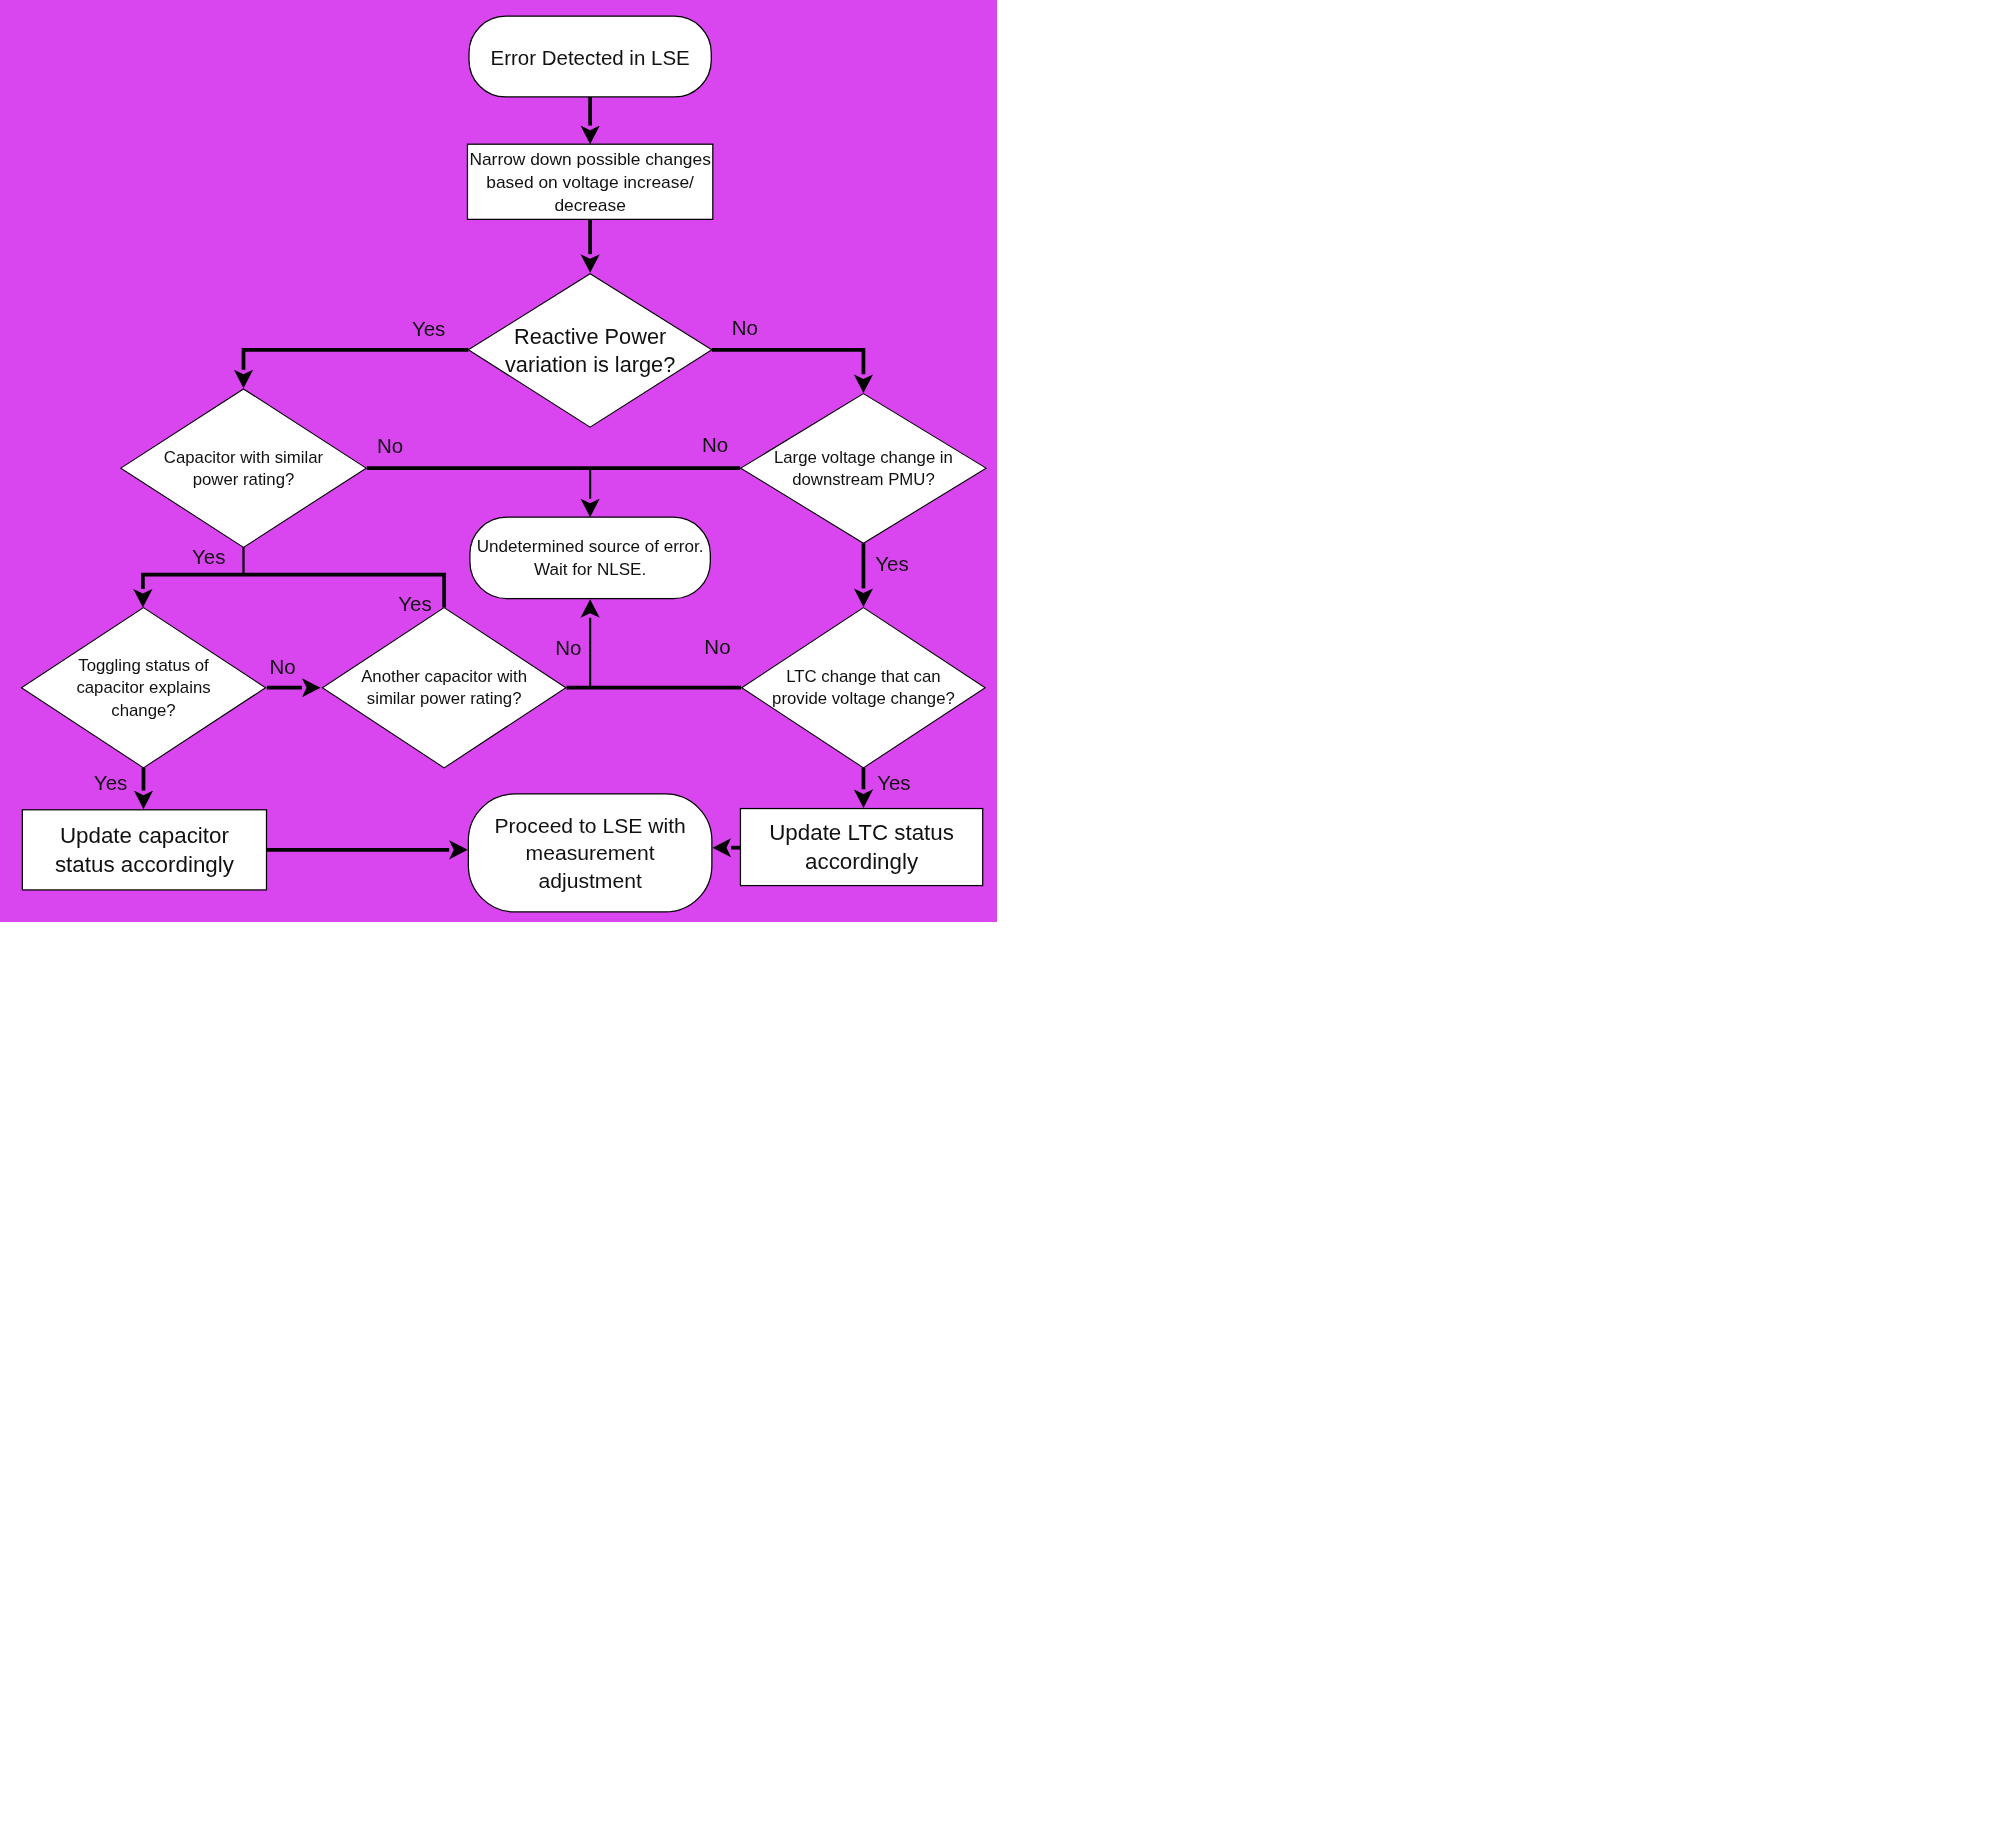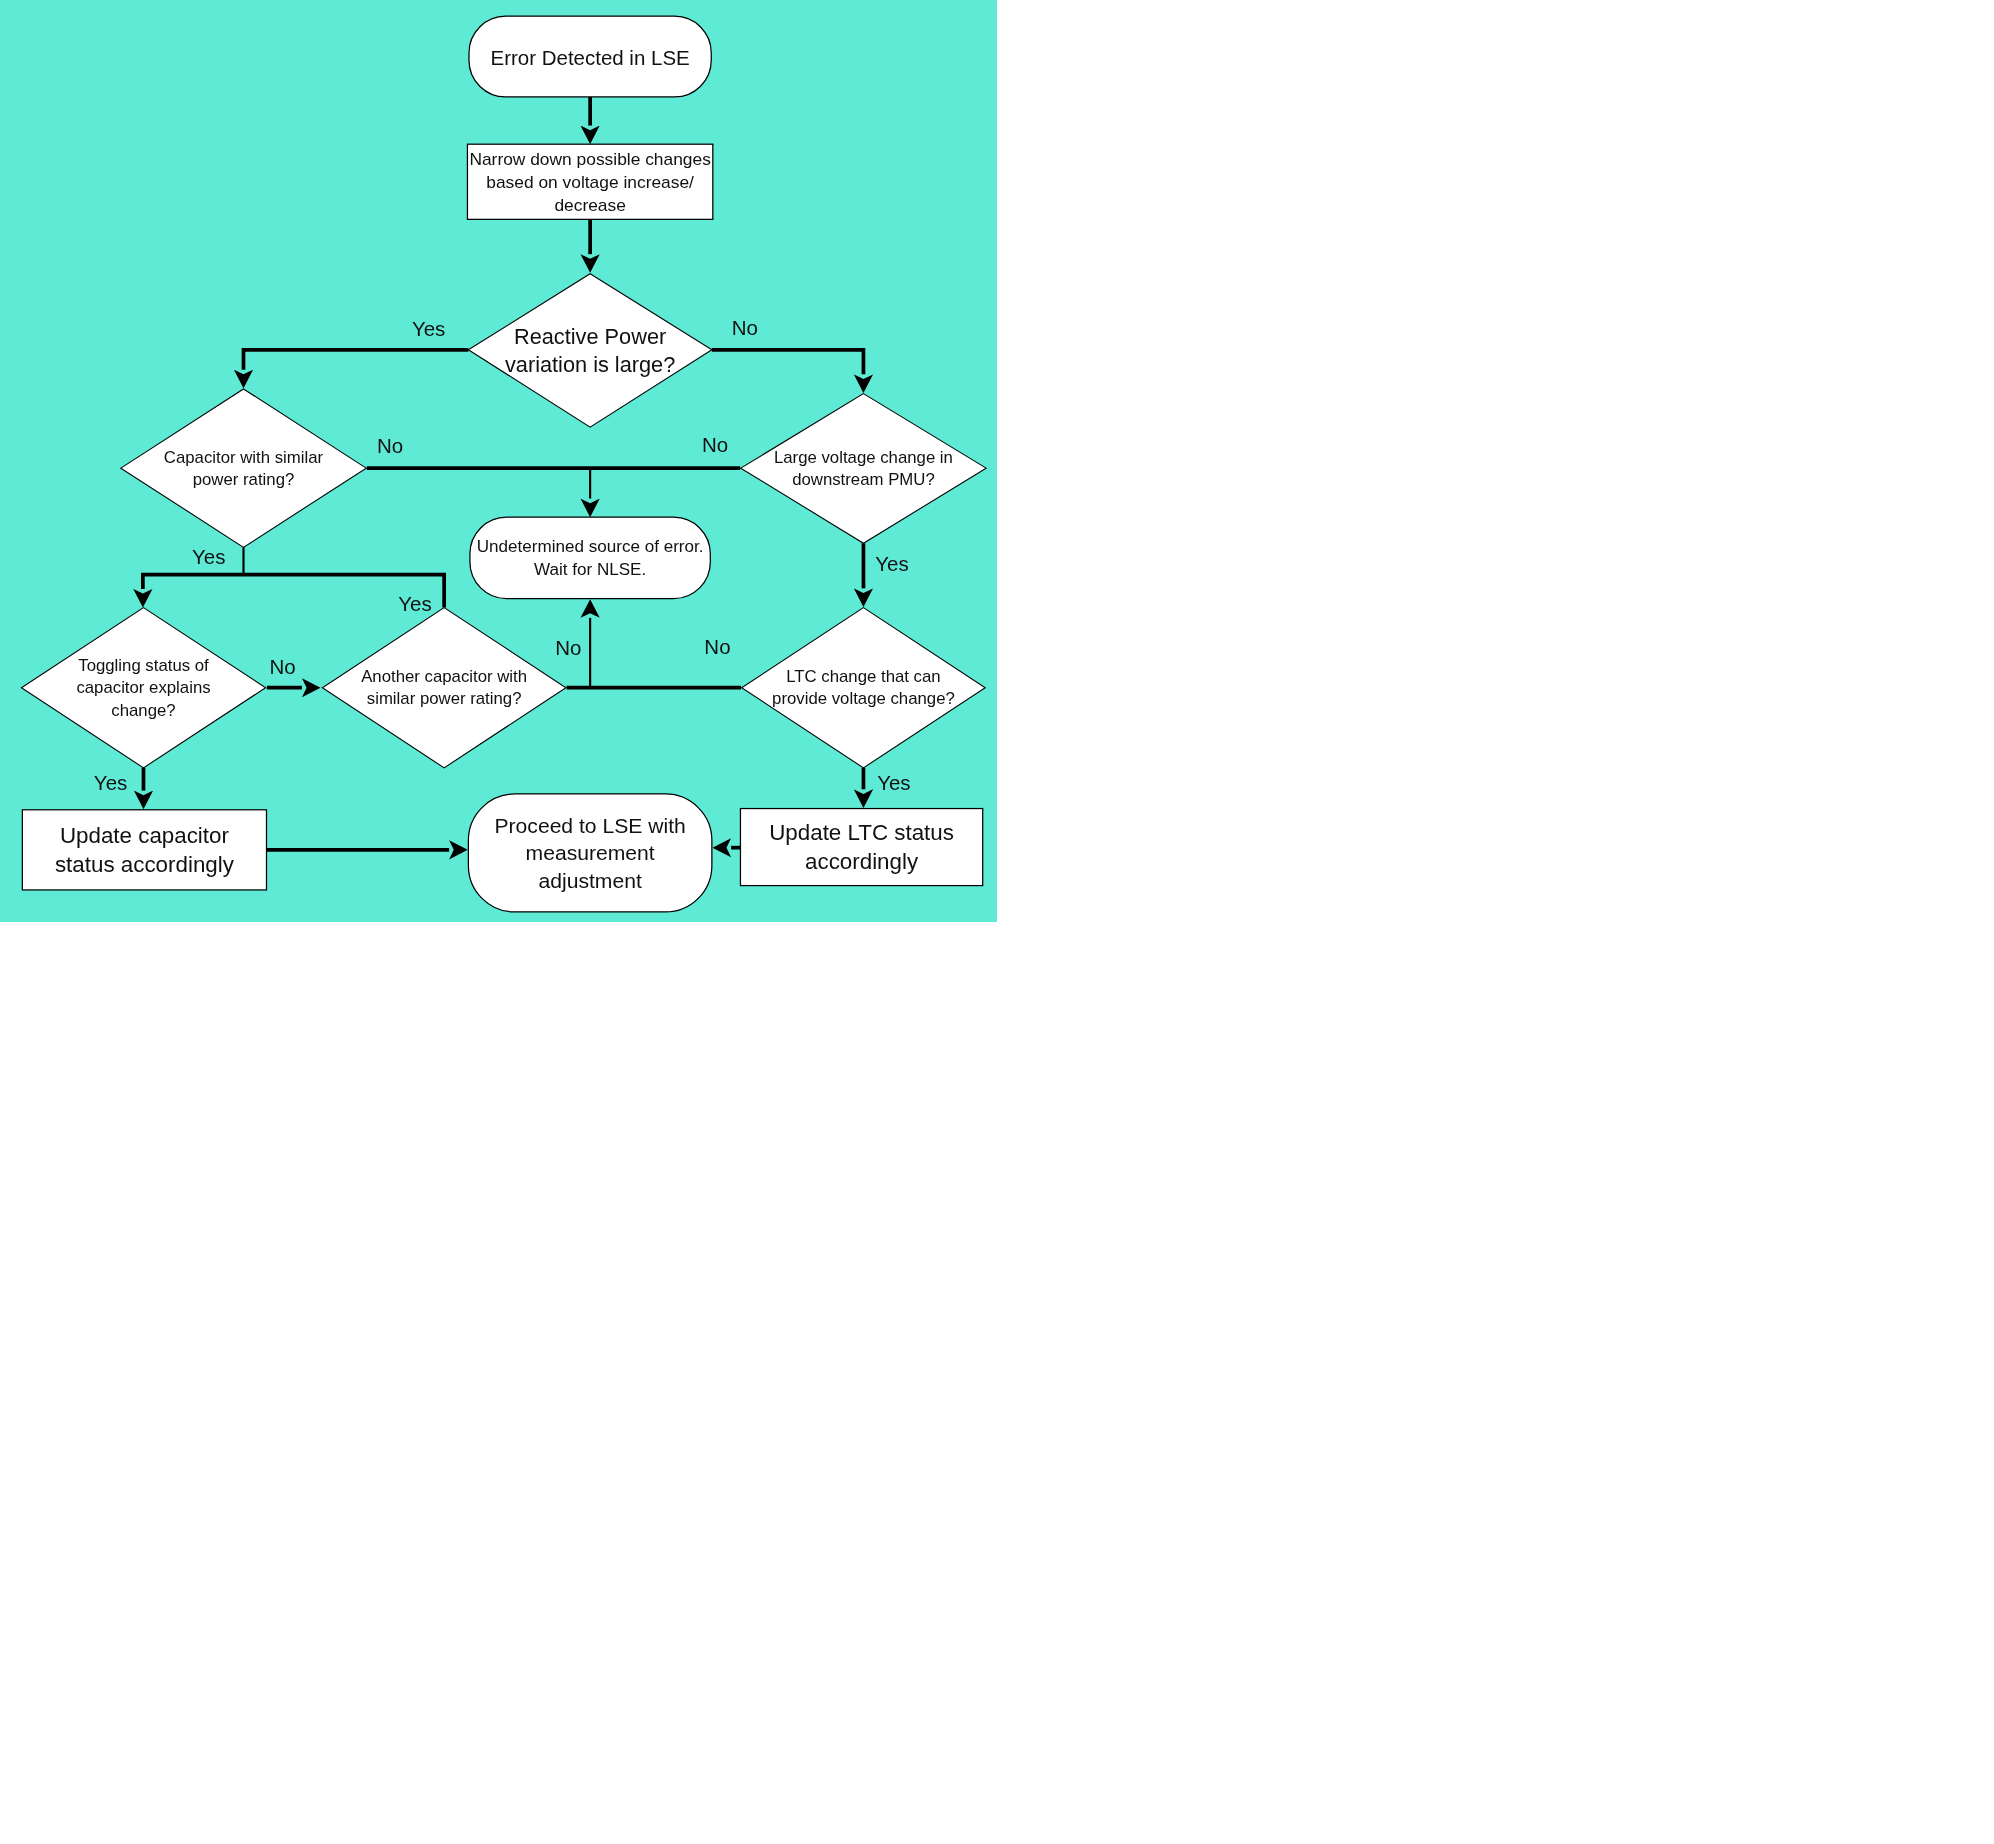--- a/index.html
+++ b/index.html
@@ -4,21 +4,21 @@
 <style>
   html, body {
     margin: 0;
     padding: 0;
     background: #ffffff;
   }
   .canvas {
     width: 997px;
     height: 922px;
     position: relative;
-    background: #5eead4;
+    background: #d946ef;
     overflow: hidden;
   }
   svg { display: block; }
   .shape {
     fill: #ffffff;
     stroke: #000000;
     stroke-width: 4;
   }
   .shape--diamond { stroke-width: 3.5; }
   .edge {

